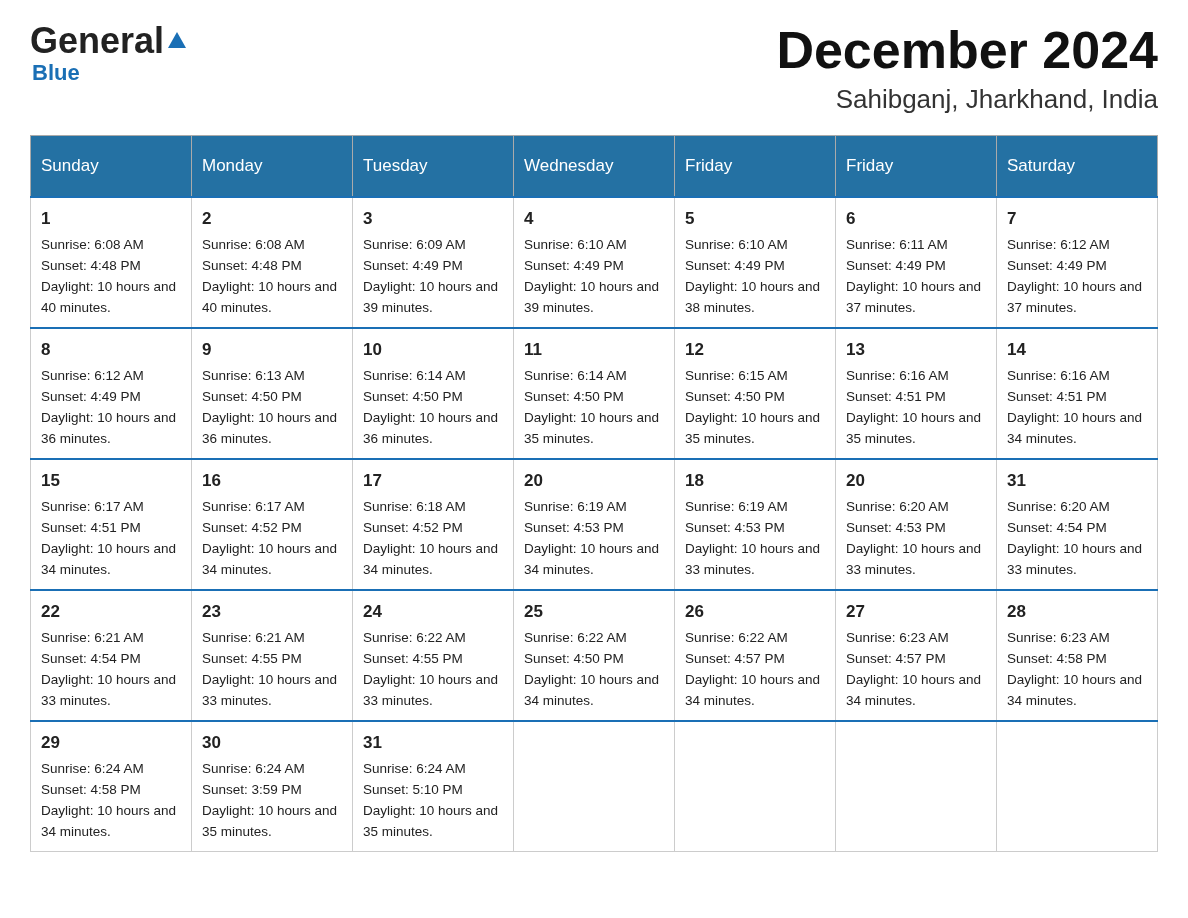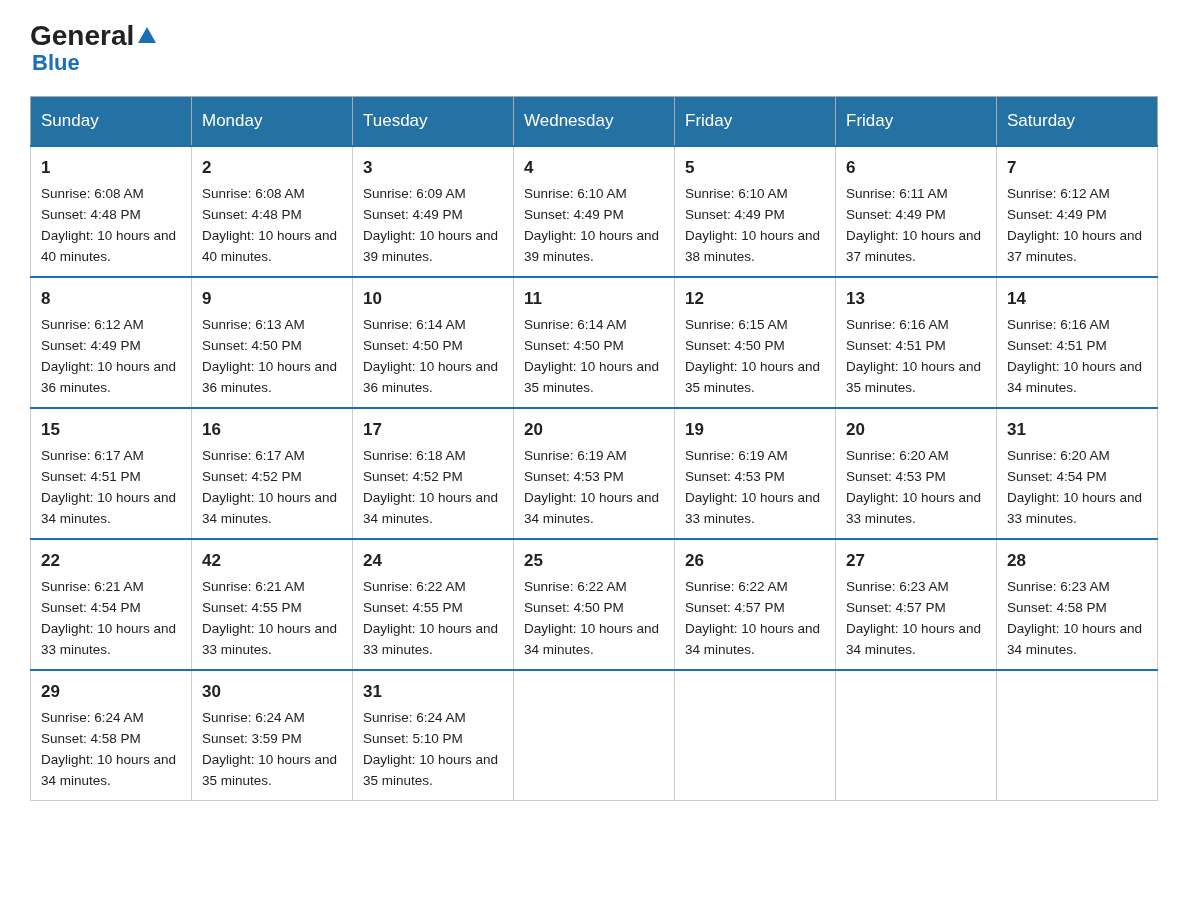--- a/index.html
+++ b/index.html
@@ -16,21 +16,21 @@
       justify-content: space-between;
       align-items: flex-start;
       margin-bottom: 20px;
     }
     .logo {
       display: flex;
       flex-direction: column;
       align-items: flex-start;
     }
     .logo-text {
-      font-size: 28px;
+      font-size: 36px;
       font-weight: bold;
       color: #222;
       display: flex;
       align-items: center;
       gap: 0;
     }
     .logo-general { color: #222; }
     .logo-subtitle {
       color: #1a6fb5;
       font-size: 22px;
@@ -53,21 +53,21 @@
     }
     .calendar {
       width: 100%;
       border-collapse: collapse;
       border: 1px solid #aaa;
     }
     .calendar th {
       background-color: #2471a3;
       color: #fff;
       text-align: left;
-      padding: 14px 10px;
+      padding: 20px 10px;
       font-size: 17px;
       font-weight: normal;
       border: 1px solid #aaa;
     }
     .calendar td {
       vertical-align: top;
       padding: 8px 10px;
       border: 1px solid #ccc;
       width: calc(100% / 7);
       font-size: 13.5px;
@@ -97,20 +97,24 @@
   <div class="logo">
     <div class="logo-text">
       <span class="logo-general">General</span>
       <span class="logo-icon">
         <svg width="22" height="22" viewBox="0 0 22 22" style="margin: 0 2px;">
           <polygon points="11,2 20,18 2,18" fill="#1a6fb5"></polygon>
         </svg>
       </span>
     </div>
     <div class="logo-subtitle">Blue</div>
+  </div>
+  <div class="title-section">
+    <div class="main-title">December 2024</div>
+    <div class="sub-title">Sahibganj, Jharkhand, India</div>
   </div>
 </div>
 
 <table class="calendar">
   <thead>
     <tr>
       <th>Sunday</th>
       <th>Monday</th>
       <th>Tuesday</th>
       <th>Wednesday</th>
@@ -227,21 +231,21 @@
         <span>Sunset: 4:52 PM</span><br>
         <span>Daylight: 10 hours and 34 minutes.</span>
       </td>
         <td>
         <span class="day-number">20</span>
         <span>Sunrise: 6:19 AM</span><br>
         <span>Sunset: 4:53 PM</span><br>
         <span>Daylight: 10 hours and 34 minutes.</span>
       </td>
         <td>
-        <span class="day-number">19</span>
+        <span class="day-number">18</span>
         <span>Sunrise: 6:19 AM</span><br>
         <span>Sunset: 4:53 PM</span><br>
         <span>Daylight: 10 hours and 33 minutes.</span>
       </td>
         <td>
         <span class="day-number">20</span>
         <span>Sunrise: 6:20 AM</span><br>
         <span>Sunset: 4:53 PM</span><br>
         <span>Daylight: 10 hours and 33 minutes.</span>
       </td>
@@ -253,21 +257,21 @@
       </td>
       </tr>
       <tr class="week-row">
         <td>
         <span class="day-number">22</span>
         <span>Sunrise: 6:21 AM</span><br>
         <span>Sunset: 4:54 PM</span><br>
         <span>Daylight: 10 hours and 33 minutes.</span>
       </td>
         <td>
-        <span class="day-number">42</span>
+        <span class="day-number">23</span>
         <span>Sunrise: 6:21 AM</span><br>
         <span>Sunset: 4:55 PM</span><br>
         <span>Daylight: 10 hours and 33 minutes.</span>
       </td>
         <td>
         <span class="day-number">24</span>
         <span>Sunrise: 6:22 AM</span><br>
         <span>Sunset: 4:55 PM</span><br>
         <span>Daylight: 10 hours and 33 minutes.</span>
       </td>

